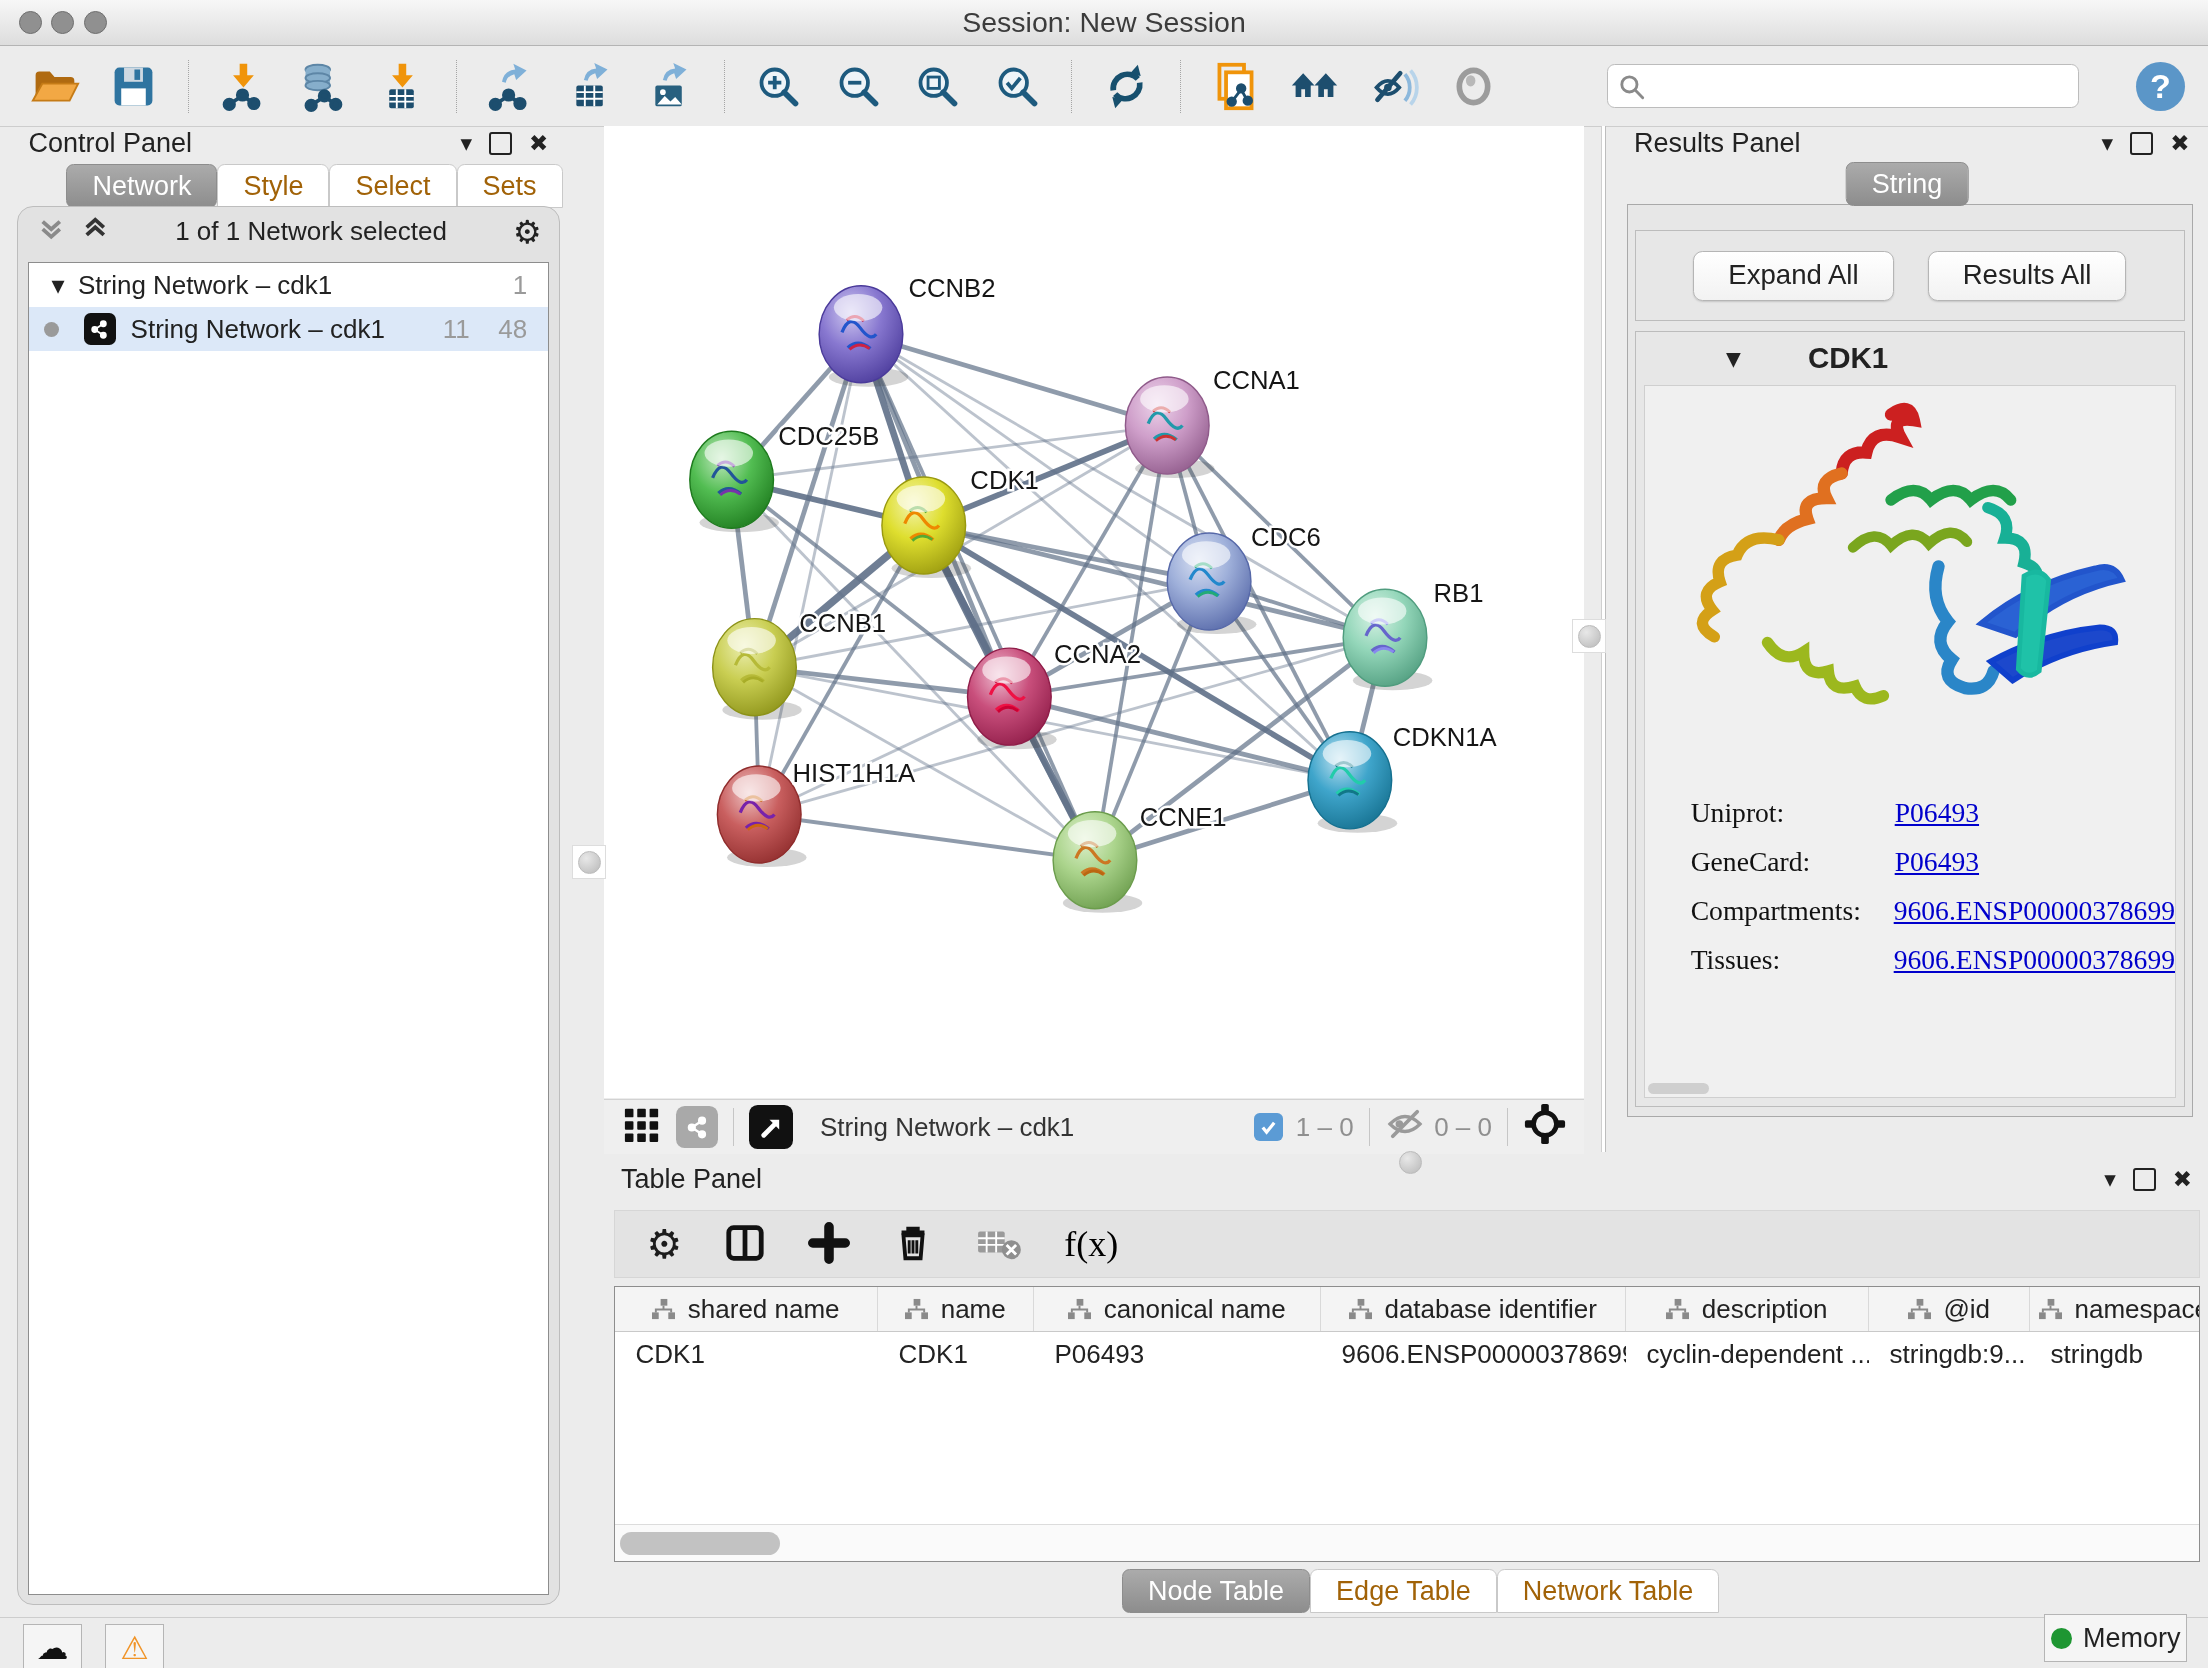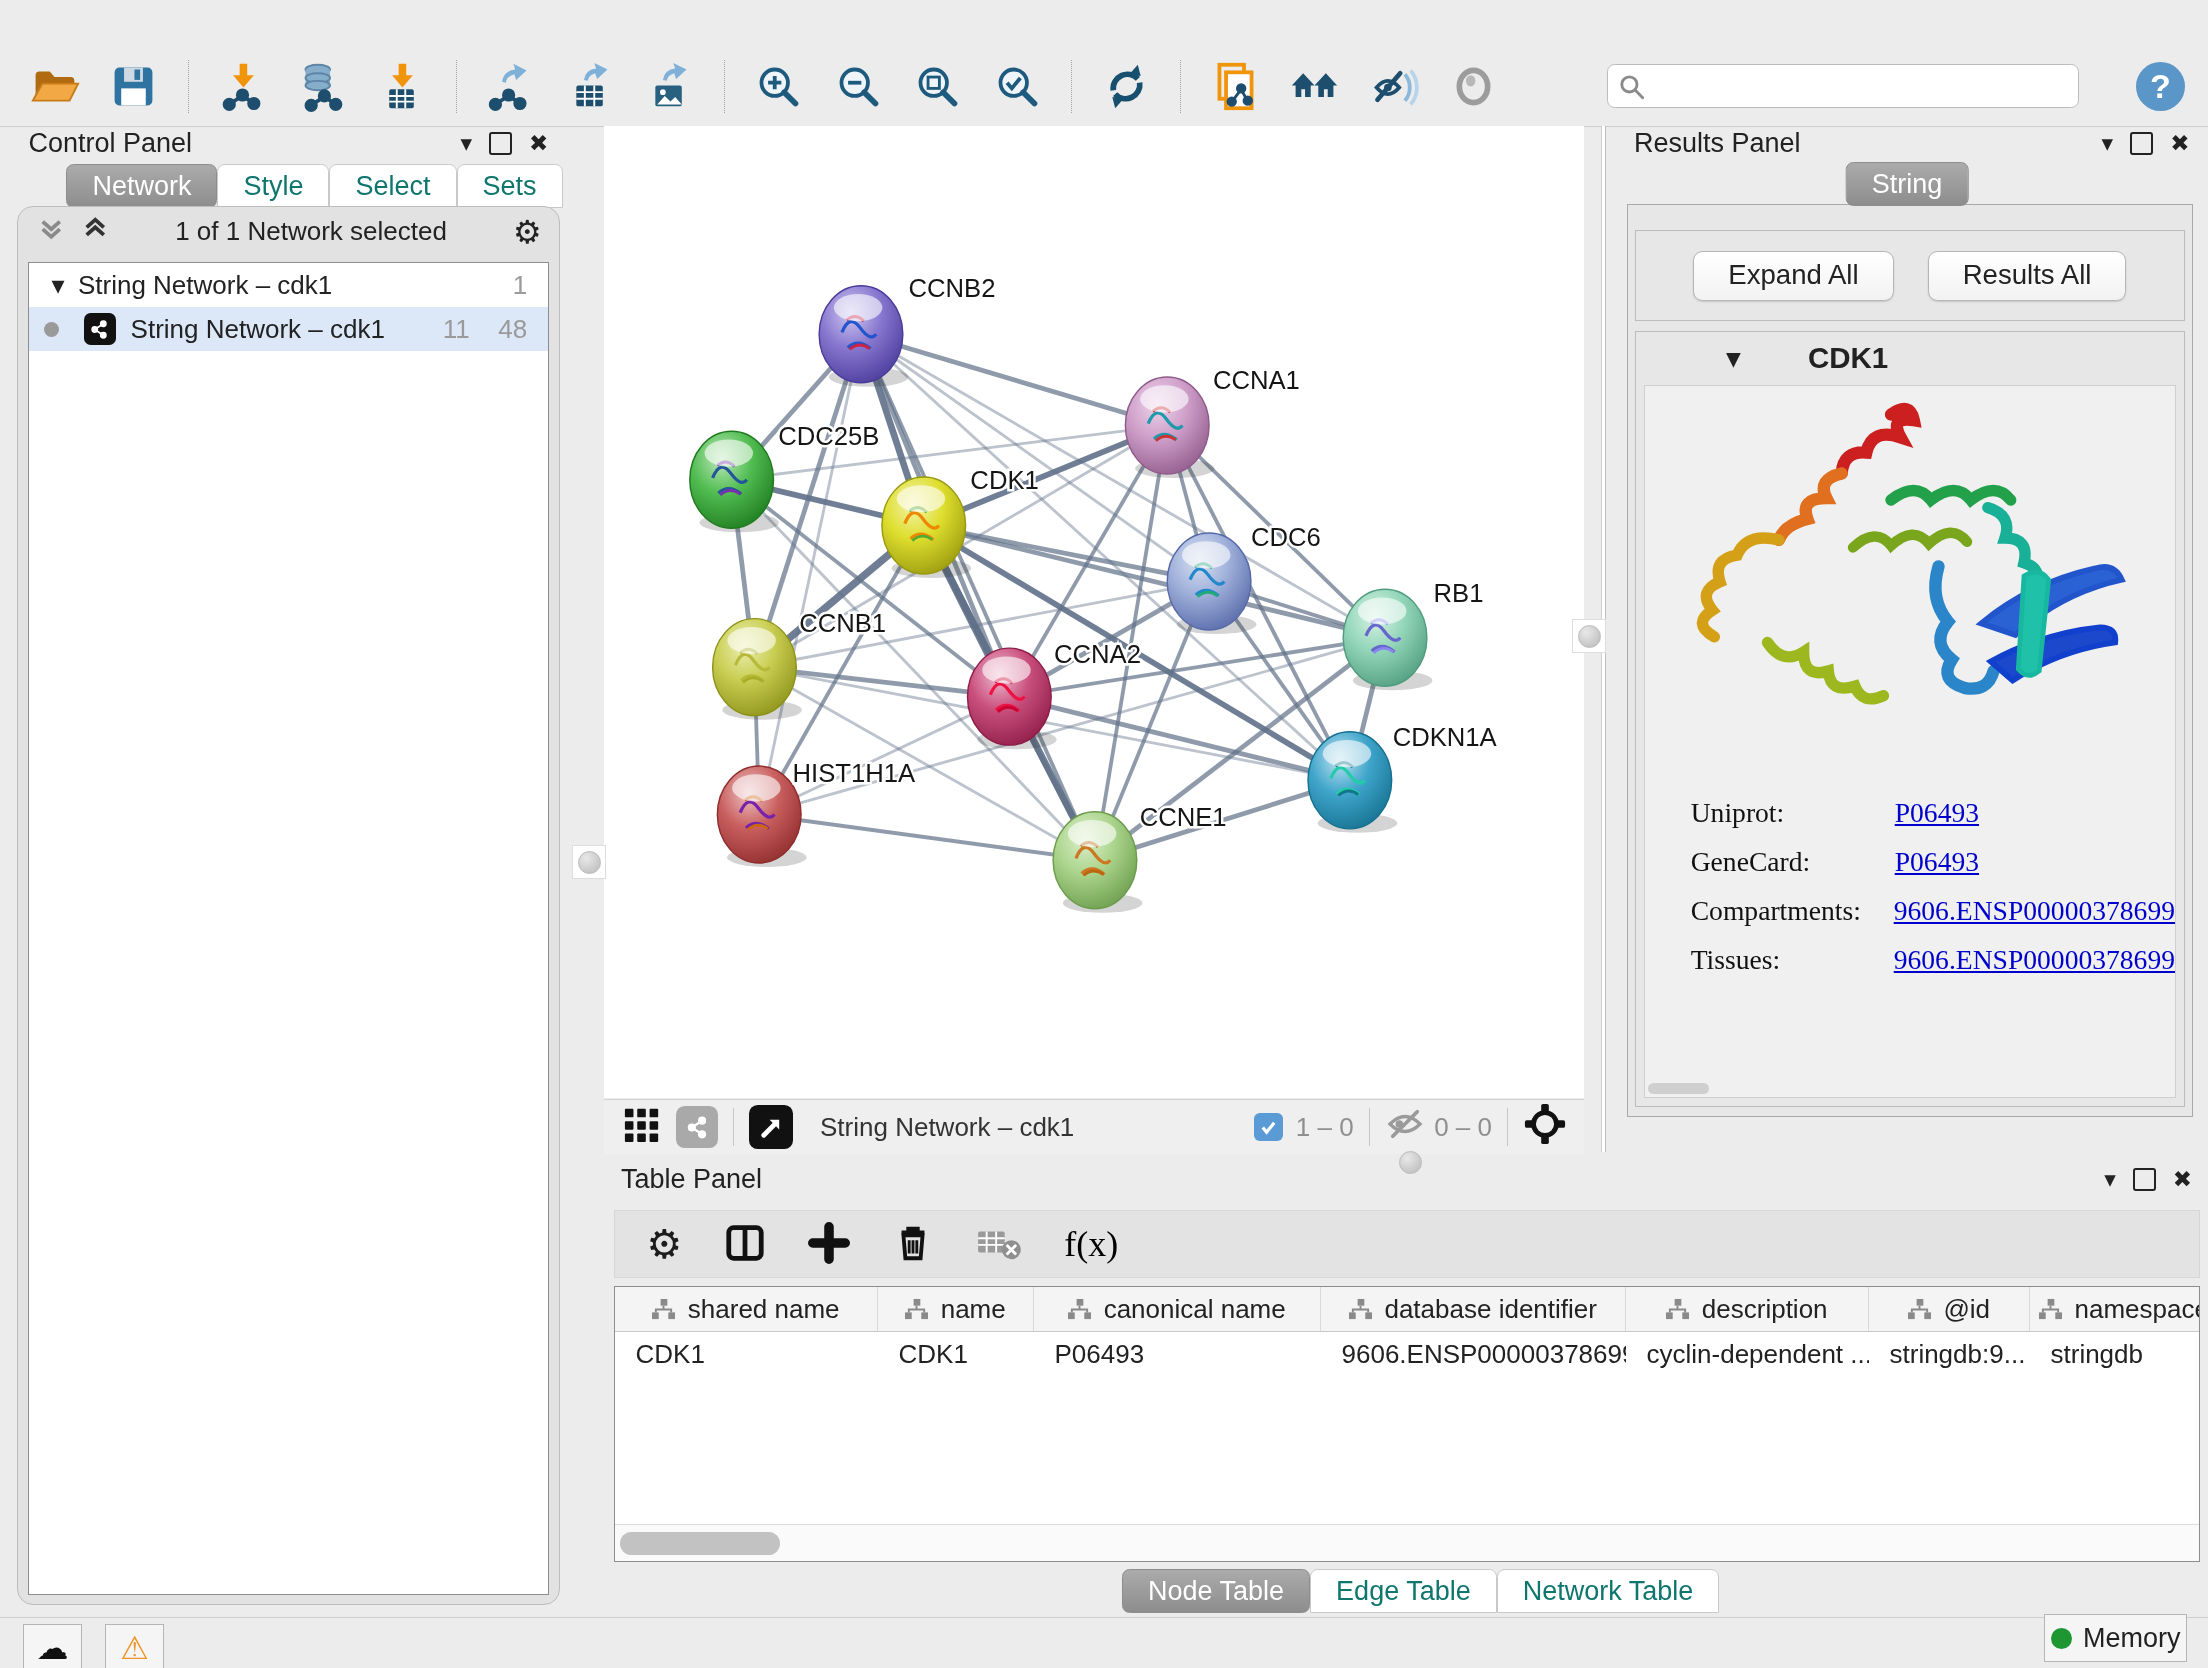--- a/index.html
+++ b/index.html
@@ -27,21 +27,21 @@
     font-size:34px;font-weight:bold;display:flex;align-items:center;justify-content:center;
     margin-right:23px;flex:0 0 auto;}
   
   .phdr{display:flex;align-items:center;height:34px;font-size:27px;color:#222;}
   .phdr .ttl{padding-left:17px;}
   .phdr .sp{flex:1;}
   .phdr-ic{font-family:"DejaVu Sans",sans-serif;font-size:23px;color:#222;margin-right:17px;}
   .boxic{display:inline-block;width:19px;height:19px;border:2.9px solid #222;border-radius:2.9px;margin-right:17px;}
   
   .tab{display:inline-block;height:42px;line-height:42px;padding:0 25px;font-size:27px;
-    background:#fff;border:1px solid #c9c9c9;border-radius:7.6px 7.6px 0 0;color:#0f766e;}
+    background:#fff;border:1px solid #c9c9c9;border-radius:7.6px 7.6px 0 0;color:#a16207;}
   .tab.sel{background:linear-gradient(#ababab,#8d8d8d);color:#fff;border-color:#8d8d8d;border-radius:7.6px;}
   
   .control-panel{position:absolute;left:11.4px;top:126px;width:554px;height:1483px;}
   .cp-tabs{position:absolute;left:55px;top:38px;white-space:nowrap;}
   .cp-body{position:absolute;left:5.7px;right:5.7px;top:80px;bottom:3.8px;background:#e2e2e2;
     border:1px solid #bdbdbd;border-radius:16px;}
   .cp-toolbar{position:absolute;left:0;right:0;top:0;height:49px;display:flex;align-items:center;font-size:26px;}
   .cp-list{position:absolute;left:9.5px;right:9.5px;top:55px;bottom:9.5px;background:#fff;border:1px solid #8d8d8d;}
   .tree-row{height:44px;display:flex;align-items:center;font-size:26px;}
   .tree-row .cnt{color:#9a9a9a;}
@@ -108,20 +108,26 @@
   .memory{position:absolute;right:21px;top:-3.8px;width:141px;height:46px;background:#f5f5f5;
     border:1.9px solid #b5b5b5;display:flex;align-items:center;justify-content:center;gap:11.4px;font-size:27px;}
   .memdot{width:21px;height:21px;border-radius:50%;background:#1e9632;}
   .net-title{margin-left:9.5px;}
 </style>
 </head>
 <body>
 
 <div id="window">
 
+  <div class="titlebar">
+    <span class="traffic" style="left:19px"></span>
+    <span class="traffic" style="left:51px"></span>
+    <span class="traffic" style="left:84px"></span>
+    <div class="win-title">Session: New Session</div>
+  </div>
 
   <div class="toolbar">
     <span class="tbtn">
       <svg width="51" height="51" viewBox="0 0 54 54">
           <path d="M7 42 V15 q0-4 4-4 h11 l5 6 h17 q4 0 4 4 v5" fill="#b06a10"></path>
           <path d="M4 42 L14 24 h38 L43 42 z" fill="#f2a844" stroke="#c57b16" stroke-width="2"></path>
         </svg>
     </span>
     <span class="tbtn">
       <svg width="51" height="51" viewBox="0 0 54 54">

